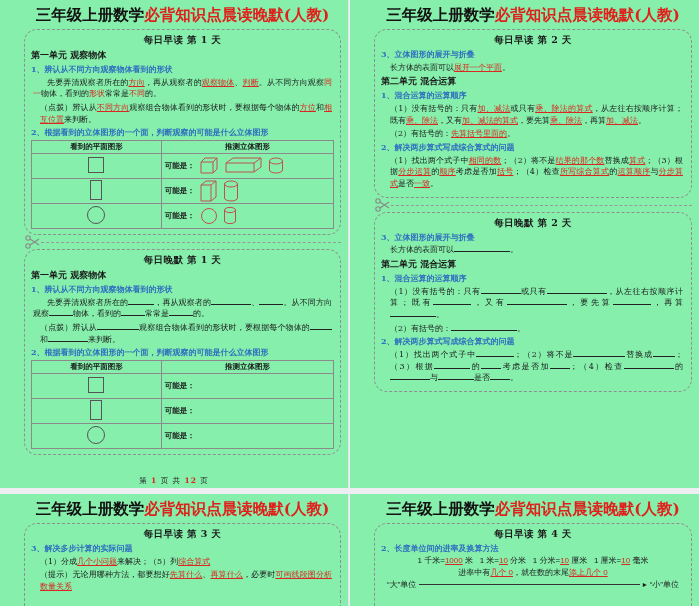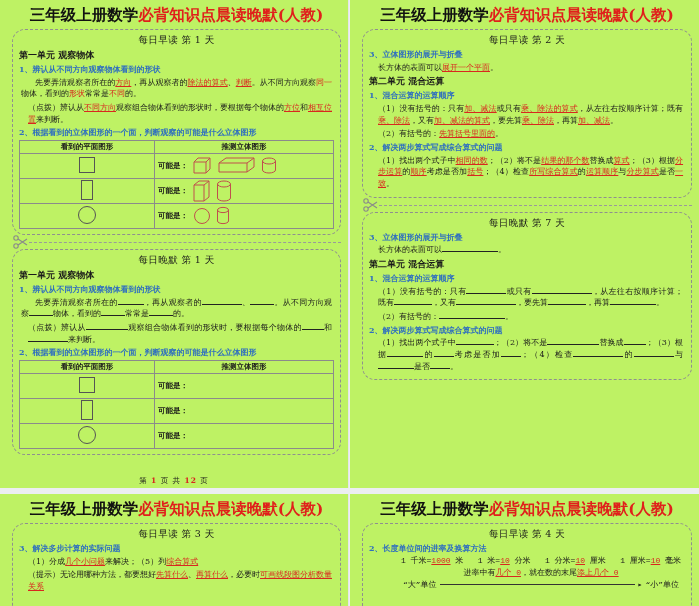--- a/index.html
+++ b/index.html
@@ -10,24 +10,24 @@
   }
   .sheet-grid{
     width:699px;height:606px;
     display:grid;
     grid-template-columns:349px 1px 349px;
     grid-template-rows:488px 6px 112px;
     background:#eceef2;
   }
   .gap-v{background:#eceef2;}
   .page{
-    background:#bef264;
+    background:#86efac;
     position:relative;
     overflow:hidden;
-    padding:3px 7px 0 12px;
+    padding:3px 7px 0 24px;
     box-sizing:border-box;
   }
   .page.left{border-right:1px solid #e4e6ea;}
   .doc-title{
     text-align:center;
     font-family:"DejaVu Serif","Liberation Serif",serif;
     font-weight:bold;
     font-size:15.5px;
     letter-spacing:0px;
     margin:2px 0 3px 0;
@@ -38,21 +38,21 @@
   .card{
     border:1px dashed #8f8f8f;
     border-radius:13px;
     padding:3px 6px 5px 6px;
     box-sizing:border-box;
     position:relative;
   }
   .sec-title{
     text-align:center;
     font-family:"DejaVu Serif","Liberation Serif",serif;
-    font-weight:normal;
+    font-weight:bold;
     font-size:9.5px;
     color:#1a1a1a;
     margin:1px 0 2px 0;
     letter-spacing:.4px;
   }
   .unit-title{
     text-align:left;
     font-family:"DejaVu Serif","Liberation Serif",serif;
     font-weight:bold;
     font-size:9px;
@@ -124,43 +124,42 @@
   .cutline .dash{
     position:absolute;
     left:17px;right:0;top:6px;
     border-top:1px dashed #9a9a9a;
   }
   .scissors{
     position:absolute;left:1px;top:-1px;
   }
   .eq-line{
     font-size:8px;
-    font-family:Liberation Mono, monospace;
+    font-family:Liberation Sans, sans-serif;
     text-align:center;
     line-height:1.5;
     color:#1a1a1a;
-    margin-left:28px;
   }
 </style>
 </head>
 <body>
 
 <div class="sheet-grid">
 
   <div class="page left">
     <div class="doc-title">
       <span>三年级上册数学</span><span class="red">必背知识点晨读晚默(人教)</span>
     </div>
 
     <div class="card">
       <div class="sec-title">每日早读   第 1 天</div>
       <div class="unit-title">第一单元  观察物体</div>
       <div class="head">1、辨认从不同方向观察物体看到的形状</div>
       <div class="body-line indent1">
-        <span>先要弄清观察者所在的</span><span class="ru">方向</span><span>，再从观察者的</span><span class="ru">除法的算式</span><span>、</span><span class="ru">判断</span><span>。从不同方向观察</span><span class="r">同一</span><span>物体，看到的</span><span class="r">形状</span><span>常常是</span><span class="r">不同</span><span>的。</span>
+        <span>先要弄清观察者所在的</span><span class="ru">方向</span><span>，再从观察者的</span><span class="ru">观察物体</span><span>、</span><span class="ru">判断</span><span>。从不同方向观察</span><span class="r">同一</span><span>物体，看到的</span><span class="r">形状</span><span>常常是</span><span class="r">不同</span><span>的。</span>
       </div>
       <div class="body-line indent-half">
         <span>（点拨）辨认从</span><span class="ru">不同方向</span><span>观察组合物体看到的形状时，要根据每个物体的</span><span class="ru">方位</span><span>和</span><span class="ru">相互位置</span><span>来判断。</span>
       </div>
       <div class="head">2、根据看到的立体图形的一个面，判断观察的可能是什么立体图形</div>
 
       <table class="shape-table">
         <tbody>
             <tr>
           <th>看到的平面图形</th>
@@ -309,21 +308,21 @@
     <div class="cutline">
       <div class="dash"></div>
       <svg class="scissors" width="16" height="14" viewBox="0 0 16 14">
         <circle cx="3" cy="3" r="2.2" fill="none" stroke="#8a8a8a" stroke-width="1.1"></circle>
         <circle cx="3" cy="11" r="2.2" fill="none" stroke="#8a8a8a" stroke-width="1.1"></circle>
         <path d="M5 4 L14 10 M5 10 L14 4" stroke="#8a8a8a" stroke-width="1.1" fill="none"></path>
       </svg>
     </div>
 
     <div class="card">
-      <div class="sec-title">每日晚默   第 7 天</div>
+      <div class="sec-title">每日晚默   第 2 天</div>
       <div class="head">3、立体图形的展开与折叠</div>
       <div class="body-line indent-half">
         <span>长方体的表面可以</span><span class="blank" style="width:56px"></span><span>。</span>
       </div>
       <div class="unit-title">第二单元  混合运算</div>
       <div class="head">1、混合运算的运算顺序</div>
       <div class="body-line indent-half">
         <span>（1）没有括号的：只有</span><span class="blank" style="width:40px"></span><span>或只有</span><span class="blank" style="width:60px"></span><span>，从左往右按顺序计算；既有</span><span class="blank" style="width:38px"></span><span>，又有</span><span class="blank" style="width:60px"></span><span>，要先算</span><span class="blank" style="width:38px"></span><span>，再算</span><span class="blank" style="width:46px"></span><span>。</span>
       </div>
       <div class="body-line indent-half">

